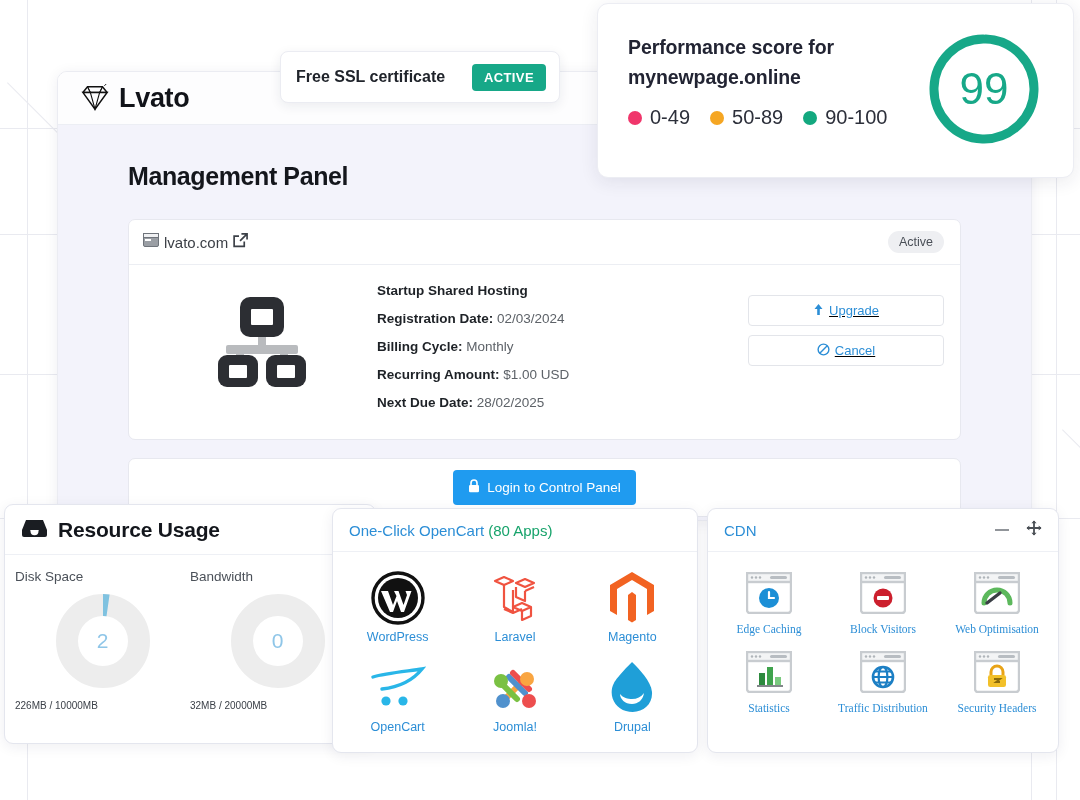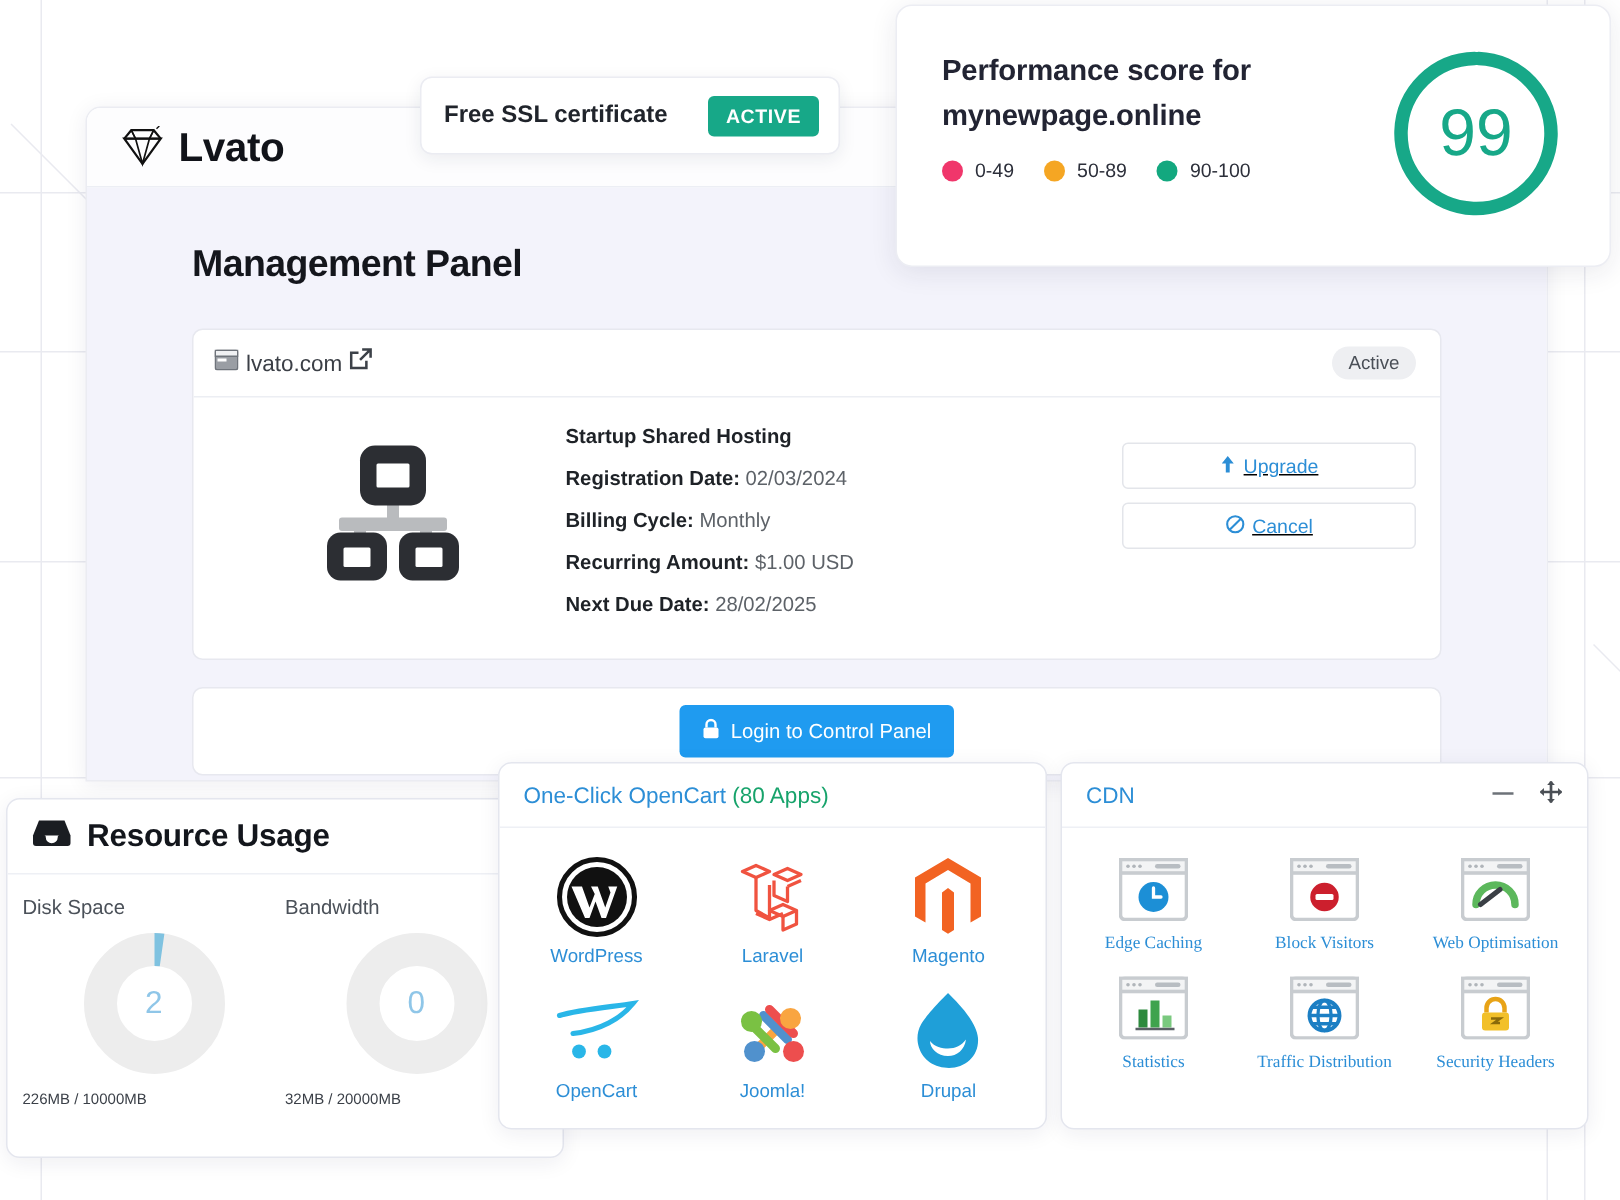--- a/index.html
+++ b/index.html
@@ -164,21 +164,21 @@
   }
   .perf-title {
     font-size: 19.5px; font-weight: bold; color: #222433;
     line-height: 1.55;
     letter-spacing: -.1px;
     margin-bottom: 14px;
   }
   .perf-legend { display: flex; align-items: center; gap: 20px; }
   .legend-item { display: flex; align-items: center; gap: 8px; }
   .legend-dot { width: 14px; height: 14px; border-radius: 50%; }
-  .legend-text { font-size: 13px; color: #2c2f3a; }
+  .legend-text { font-size: 20px; color: #2c2f3a; }
   .perf-ring { position: relative; width: 118px; height: 118px; margin-top: -2px;}
   .perf-score {
     position: absolute; inset: 0;
     display: flex; align-items: center; justify-content: center;
     font-size: 44px; color: #17a888;
   }
 
   
   .widget {
     position: absolute;
@@ -190,21 +190,21 @@
   }
   .widget-head {
     height: 43px;
     border-bottom: 1px solid #eef0f5;
     display: flex; align-items: center;
     padding: 0 16px;
   }
   .widget-head.big { height: 50px; }
 
   
-  #w-resource { left: 4px; top: 532px; width: 372px; height: 240px; }
+  #w-resource { left: 4px; top: 504px; width: 372px; height: 240px; }
   .res-title {
     font-size: 21px; font-weight: bold; color: #13161c;
     display: flex; align-items: center; gap: 10px;
     letter-spacing: -.2px;
   }
   .res-body { display: flex; padding: 14px 10px 0 10px; }
   .res-cell { flex: 1; text-align: left; }
   .res-label { font-size: 13.5px; color: #4b5159; margin-bottom: 8px; }
   .donut { position: relative; width: 98px; height: 98px; margin: 0 auto; }
   .donut-num {

